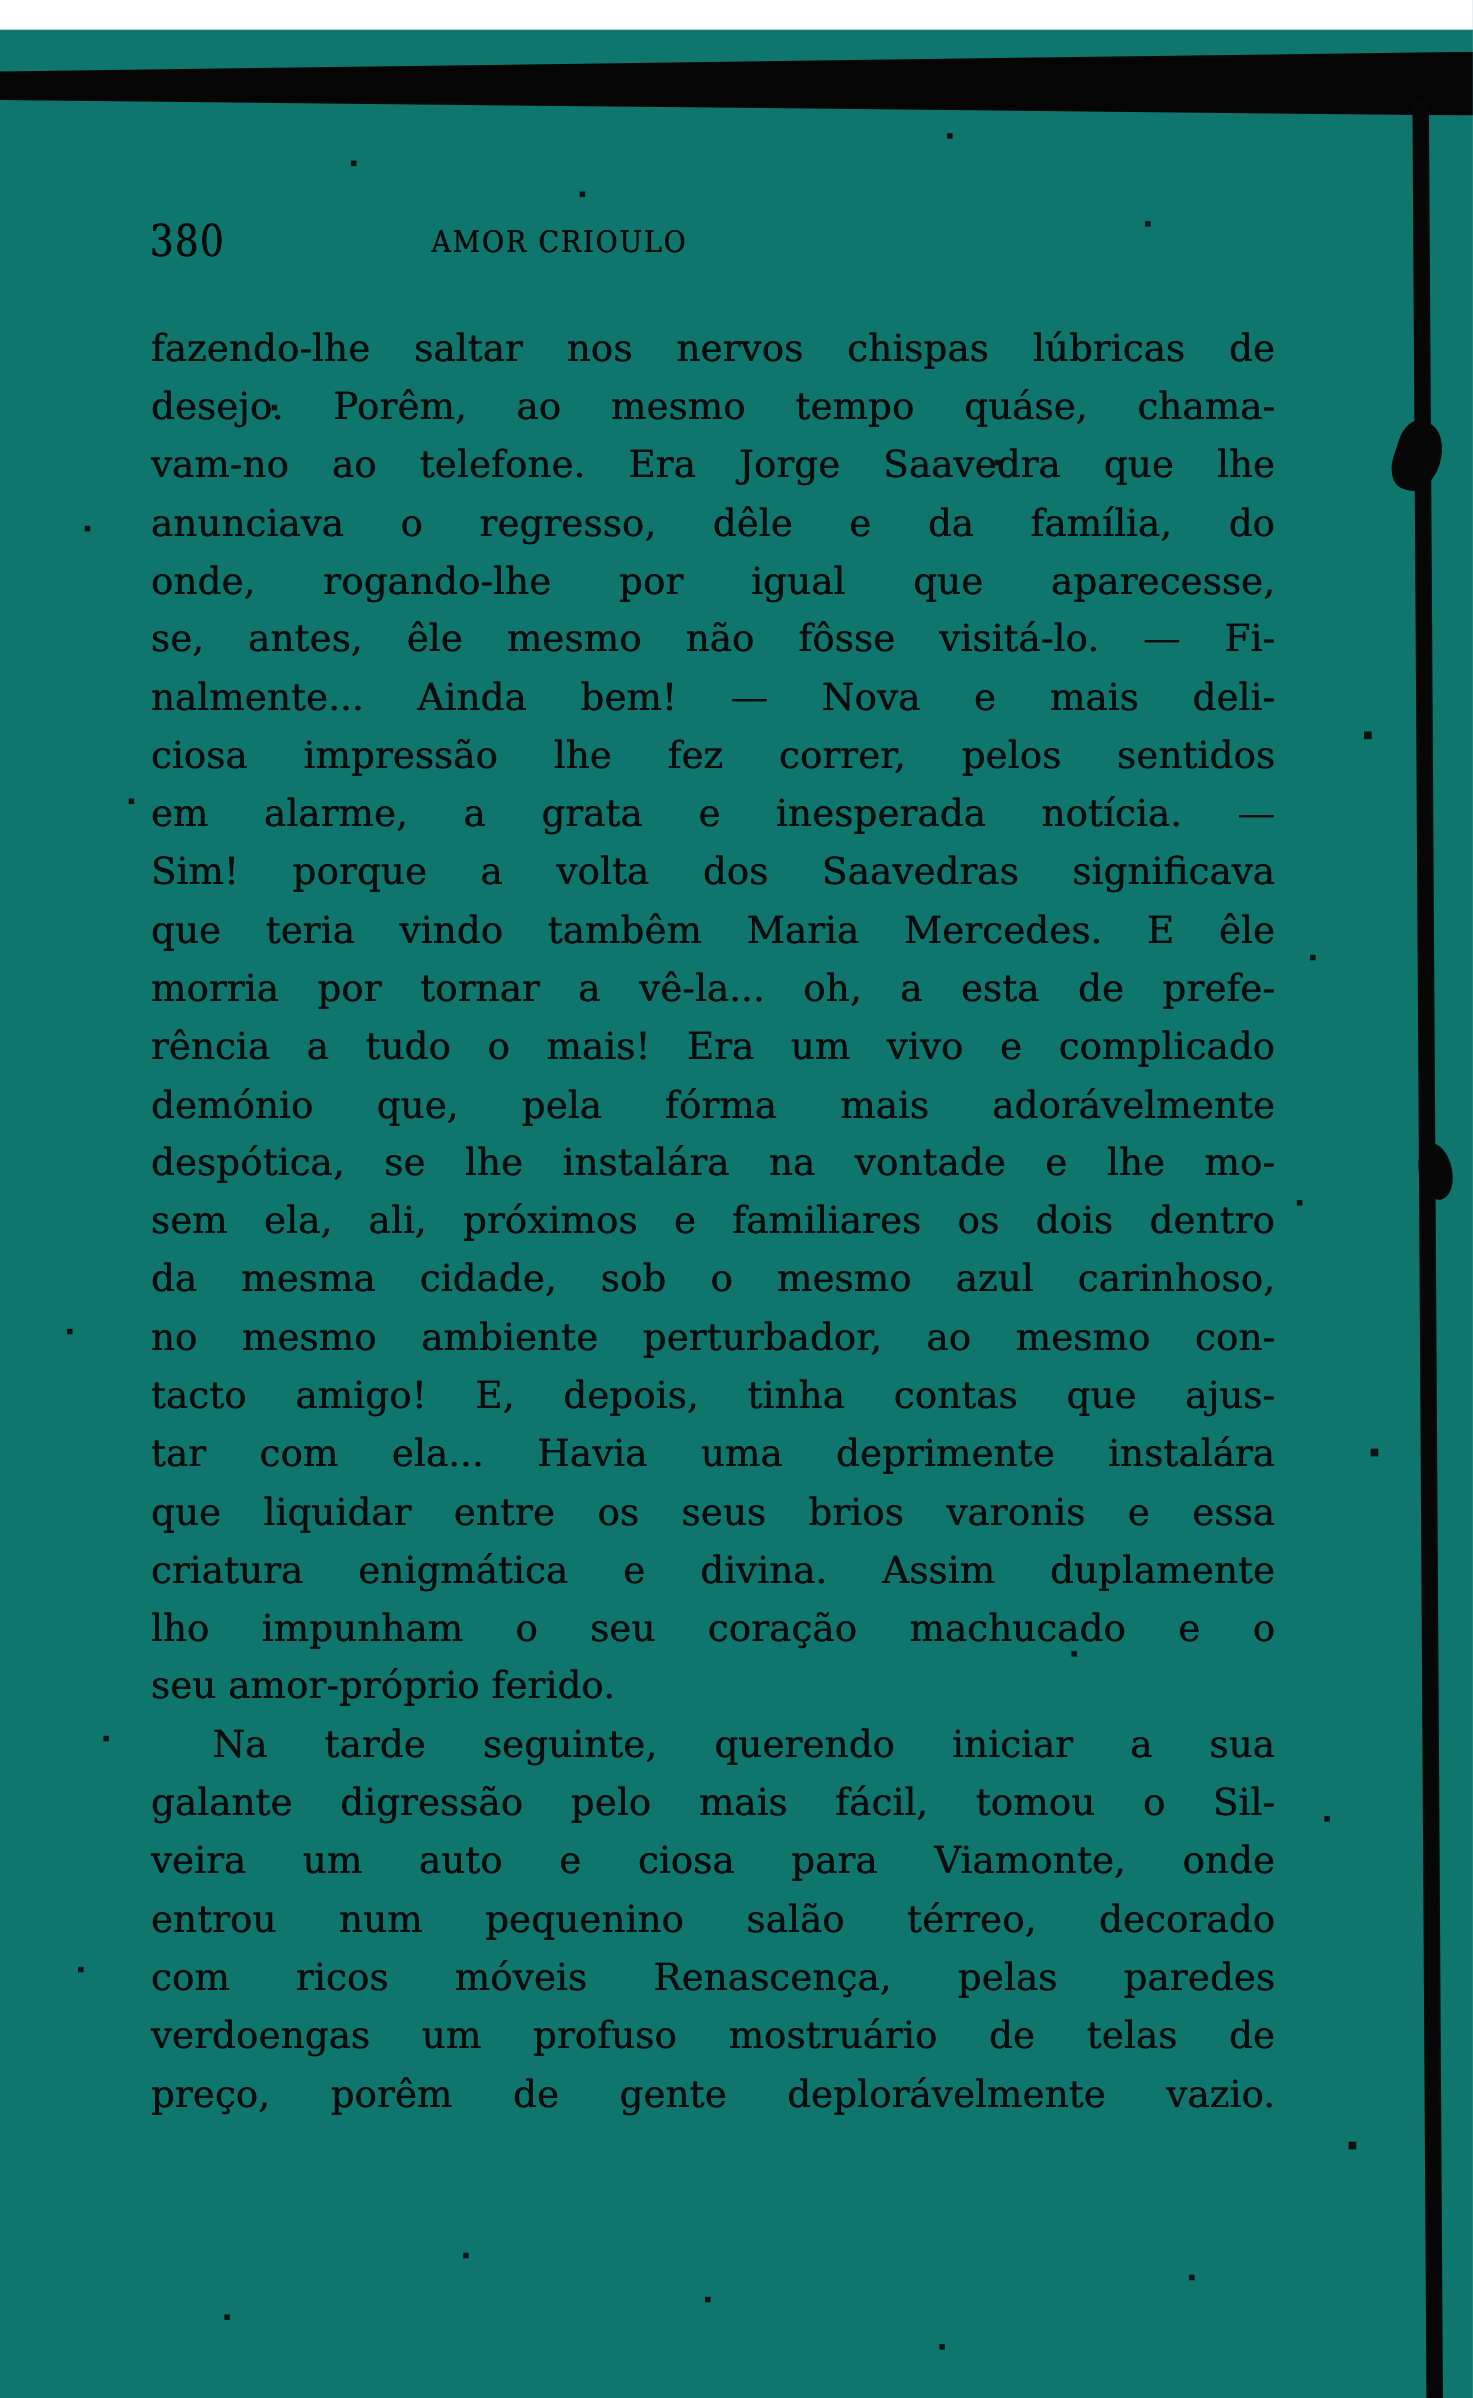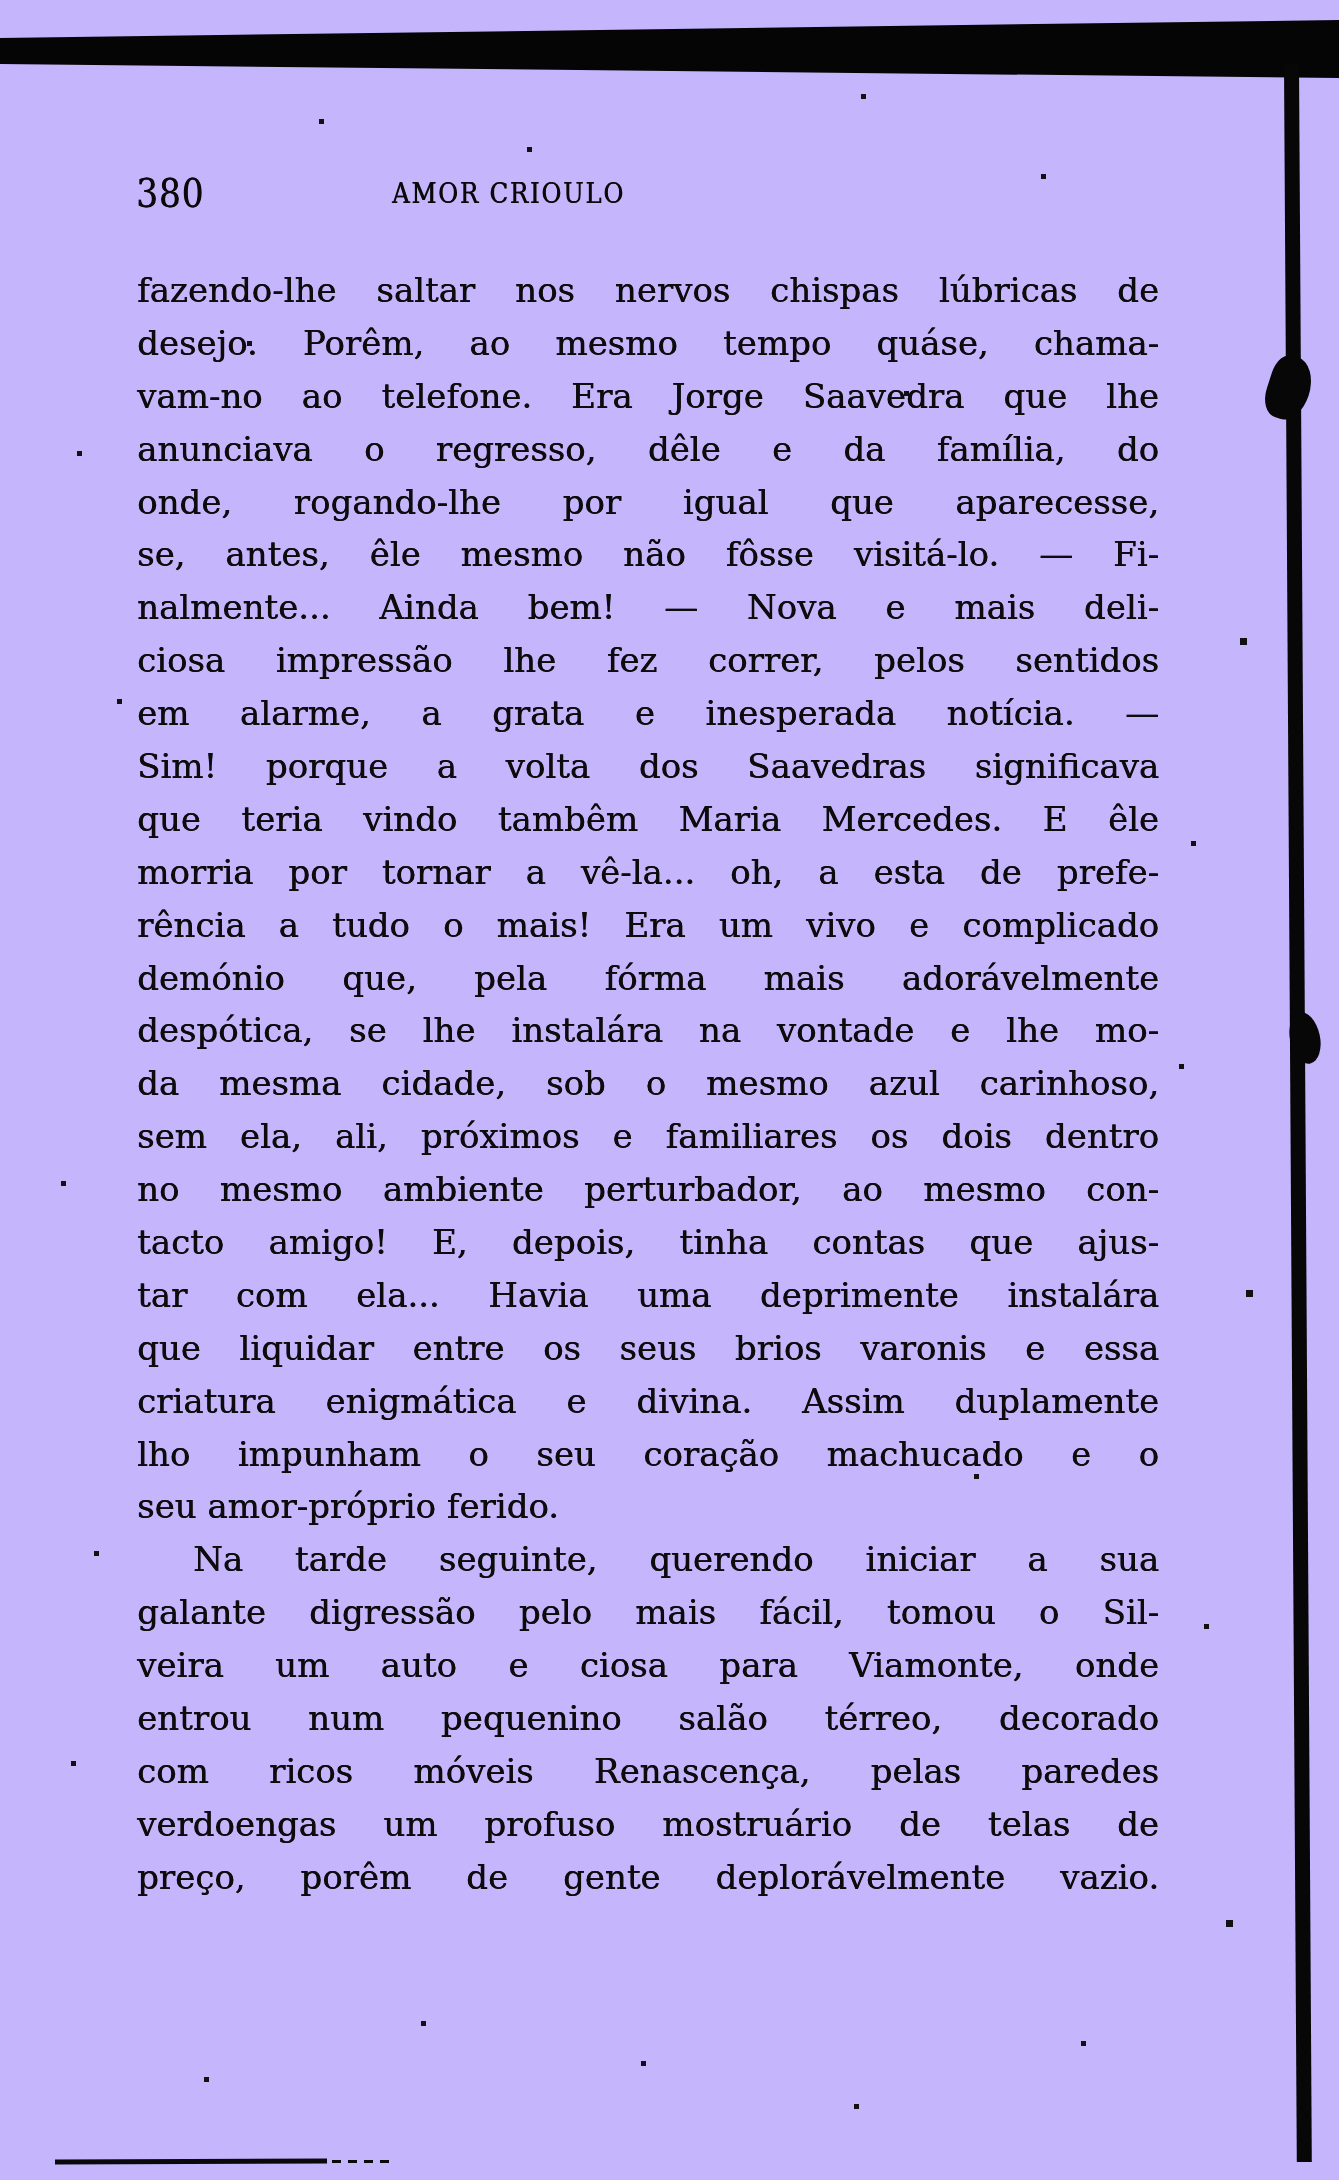--- a/index.html
+++ b/index.html
@@ -3,21 +3,21 @@
 <meta charset="utf-8">
 <style>
   html,body{margin:0;padding:0;}
   body{
     width:1339px;height:2180px;
     background:#ffffff;
     overflow:hidden;
     position:relative;
     font-family:"DejaVu Serif","Liberation Serif",serif;
   }
-  .page{position:absolute;inset:0;background:#c4b5fd;}
+  .page{position:absolute;inset:0;background:#0f766e;margin-top:27px;}
 
   
   .top-bar{
     position:absolute;left:0;top:0;width:1339px;height:90px;
     background:#050505;
     clip-path:polygon(0px 38px,1339px 20px,1339px 78px,0px 64px);
   }
   .right-edge{
     position:absolute;left:1284px;top:64px;width:15px;height:2098px;
     background:#070707;
@@ -111,22 +111,22 @@
     <div class="line">se, antes, êle mesmo não fôsse visitá-lo. — Fi-</div>
     <div class="line">nalmente... Ainda bem! — Nova e mais deli-</div>
     <div class="line">ciosa impressão lhe fez correr, pelos sentidos</div>
     <div class="line">em alarme, a grata e inesperada notícia. —</div>
     <div class="line">Sim! porque a volta dos Saavedras significava</div>
     <div class="line">que teria vindo tambêm Maria Mercedes. E êle</div>
     <div class="line">morria por tornar a vê-la... oh, a esta de prefe-</div>
     <div class="line">rência a tudo o mais! Era um vivo e complicado</div>
     <div class="line">demónio que, pela fórma mais adorávelmente</div>
     <div class="line">despótica, se lhe instalára na vontade e lhe mo-</div>
+    <div class="line">sem ela, ali, próximos e familiares os dois dentro</div>
     <div class="line">da mesma cidade, sob o mesmo azul carinhoso,</div>
-    <div class="line">sem ela, ali, próximos e familiares os dois dentro</div>
     <div class="line">no mesmo ambiente perturbador, ao mesmo con-</div>
     <div class="line">tacto amigo! E, depois, tinha contas que ajus-</div>
     <div class="line">tar com ela... Havia uma deprimente instalára</div>
     <div class="line">que liquidar entre os seus brios varonis e essa</div>
     <div class="line">criatura enigmática e divina. Assim duplamente</div>
     <div class="line">lho impunham o seu coração machucado e o</div>
     <div class="line noj">seu amor-próprio ferido.</div>
     <div class="line ind">Na tarde seguinte, querendo iniciar a sua</div>
     <div class="line">galante digressão pelo mais fácil, tomou o Sil-</div>
     <div class="line">veira um auto e ciosa para Viamonte, onde</div>

